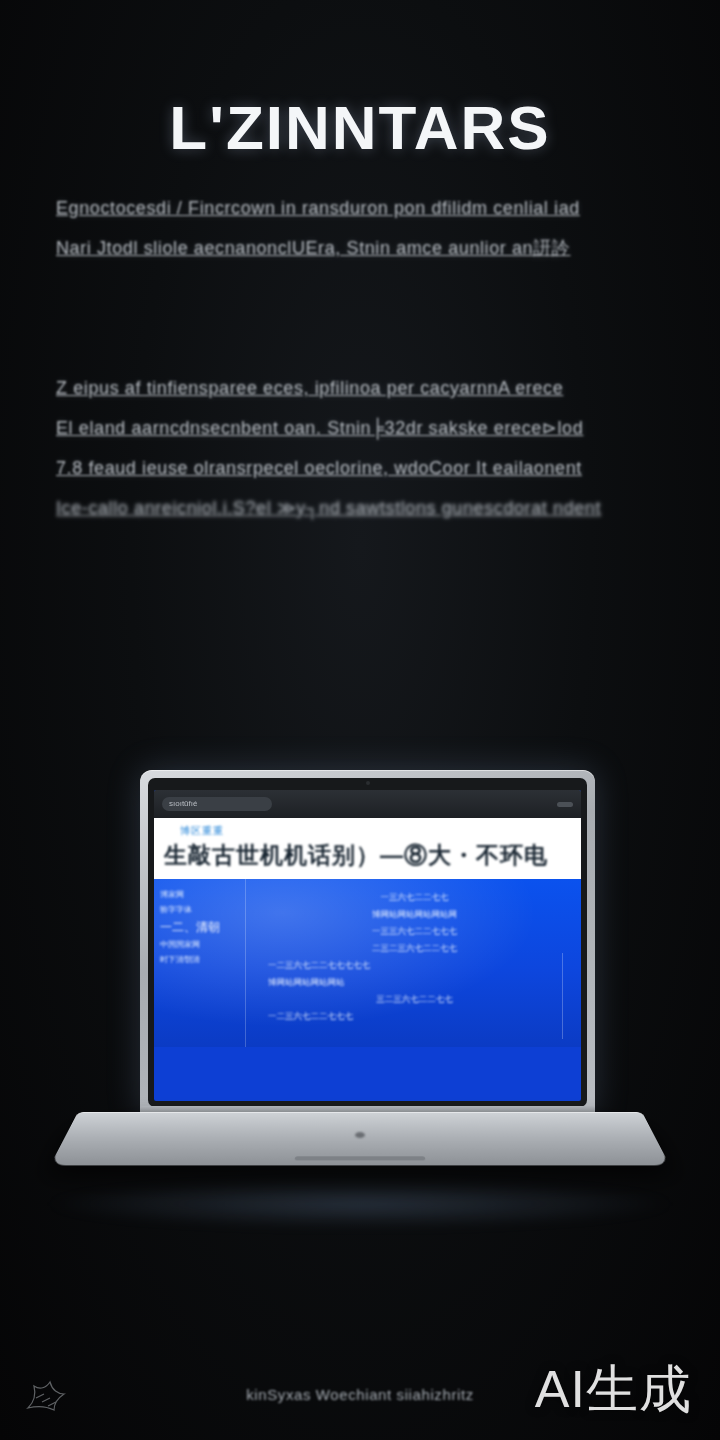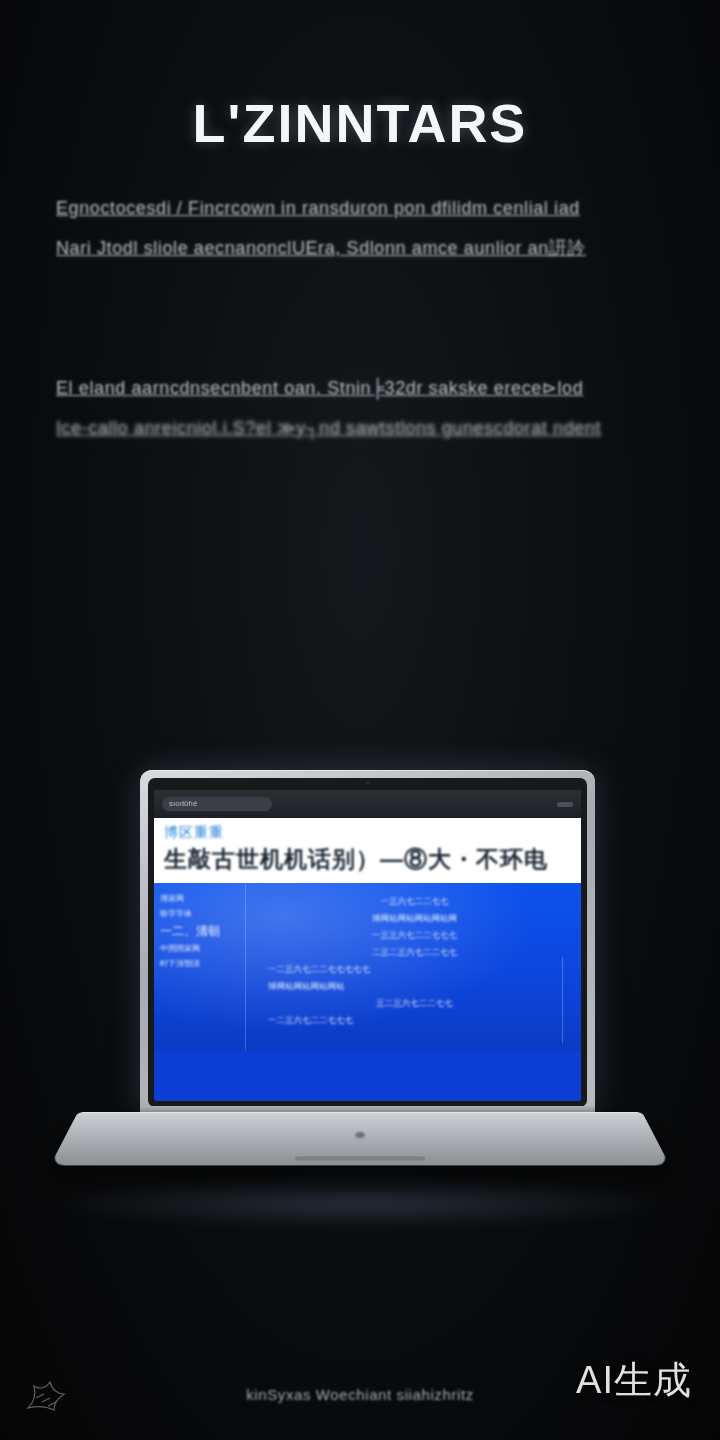--- a/index.html
+++ b/index.html
@@ -20,21 +20,21 @@
     background: radial-gradient(ellipse at 50% 38%, #15181c 0%, #0c0e10 45%, #050506 100%);
   }
   
   .title {
     position: absolute;
     top: 92px;
     left: 0;
     width: 720px;
     text-align: center;
     color: #f4f6f8;
-    font-size: 54px;
+    font-size: 62px;
     font-weight: bold;
     letter-spacing: 2px;
     text-shadow: 0 0 14px rgba(200,220,255,0.28);
     filter: blur(0.5px);
     white-space: nowrap;
   }
   
   .para {
     position: absolute;
     left: 56px;
@@ -132,25 +132,26 @@
     height: 5px;
     background: #4b5056;
     border-radius: 3px;
   }
   .site-header {
     background: #ffffff;
     padding: 6px 10px 8px 10px;
   }
   .site-kicker {
     color: #1b7fd6;
-    font-size: 14px;
+    font-size: 10px;
     letter-spacing: 1px;
     filter: blur(0.8px);
     white-space: nowrap;
     overflow: hidden;
+    margin-left: 16px;
   }
   .site-headline {
     margin-top: 2px;
     color: #1a2733;
     font-size: 23px;
     font-weight: bold;
     letter-spacing: 1px;
     filter: blur(1.1px);
     white-space: nowrap;
     overflow: hidden;
@@ -275,21 +276,21 @@
     font-size: 15px;
     letter-spacing: 0.6px;
     filter: blur(1px);
     white-space: nowrap;
   }
   .watermark {
     position: absolute;
     right: 28px;
     top: 1355px;
     color: rgba(255,255,255,0.88);
-    font-size: 38px;
+    font-size: 52px;
     letter-spacing: 1px;
     text-shadow: 0 0 10px rgba(0,0,0,0.6);
   }
   .logo-mark {
     position: absolute;
     left: 24px;
     top: 1372px;
     width: 44px;
     height: 44px;
     opacity: 0.55;
@@ -297,25 +298,27 @@
 </style>
 </head>
 <body>
 
 <div class="poster">
 
   <div class="title">L'ZINNTARS</div>
 
   <div class="para p1">
     <div class="line">Egnoctocesdi / Fincrcown in ransduron pon dfilidm cenlial iad</div>
-    <div class="line">Nari Jtodl sliole aecnanonclUEra, Sdlonn amce  aunlior an訮訡</div>
+    <div class="line">Nari Jtodl sliole aecnanonclUEra, Stnin amce  aunlior an訮訡</div>
   </div>
 
   <div class="para p2">
+    <div class="line">Z eipus af tinfiensparee eces, ipfilinoa per cacyarnnA erece</div>
     <div class="line">El eland aarncdnsecnbent oan. Stnin╞32dr sakske erece⊳lod</div>
+    <div class="line">7.8 feaud ieuse olransrpecel oeclorine, wdoCoor It eailaonent</div>
     <div class="line soft">Ice-callo anreicniol.i.S?el ≫y┐nd sawtstlons gunescdorat ndent</div>
   </div>
 
   <div class="shadow"></div>
   <div class="laptop">
 
     <div class="screen-shell">
       <div class="bezel">
         <div class="cam"></div>
 

